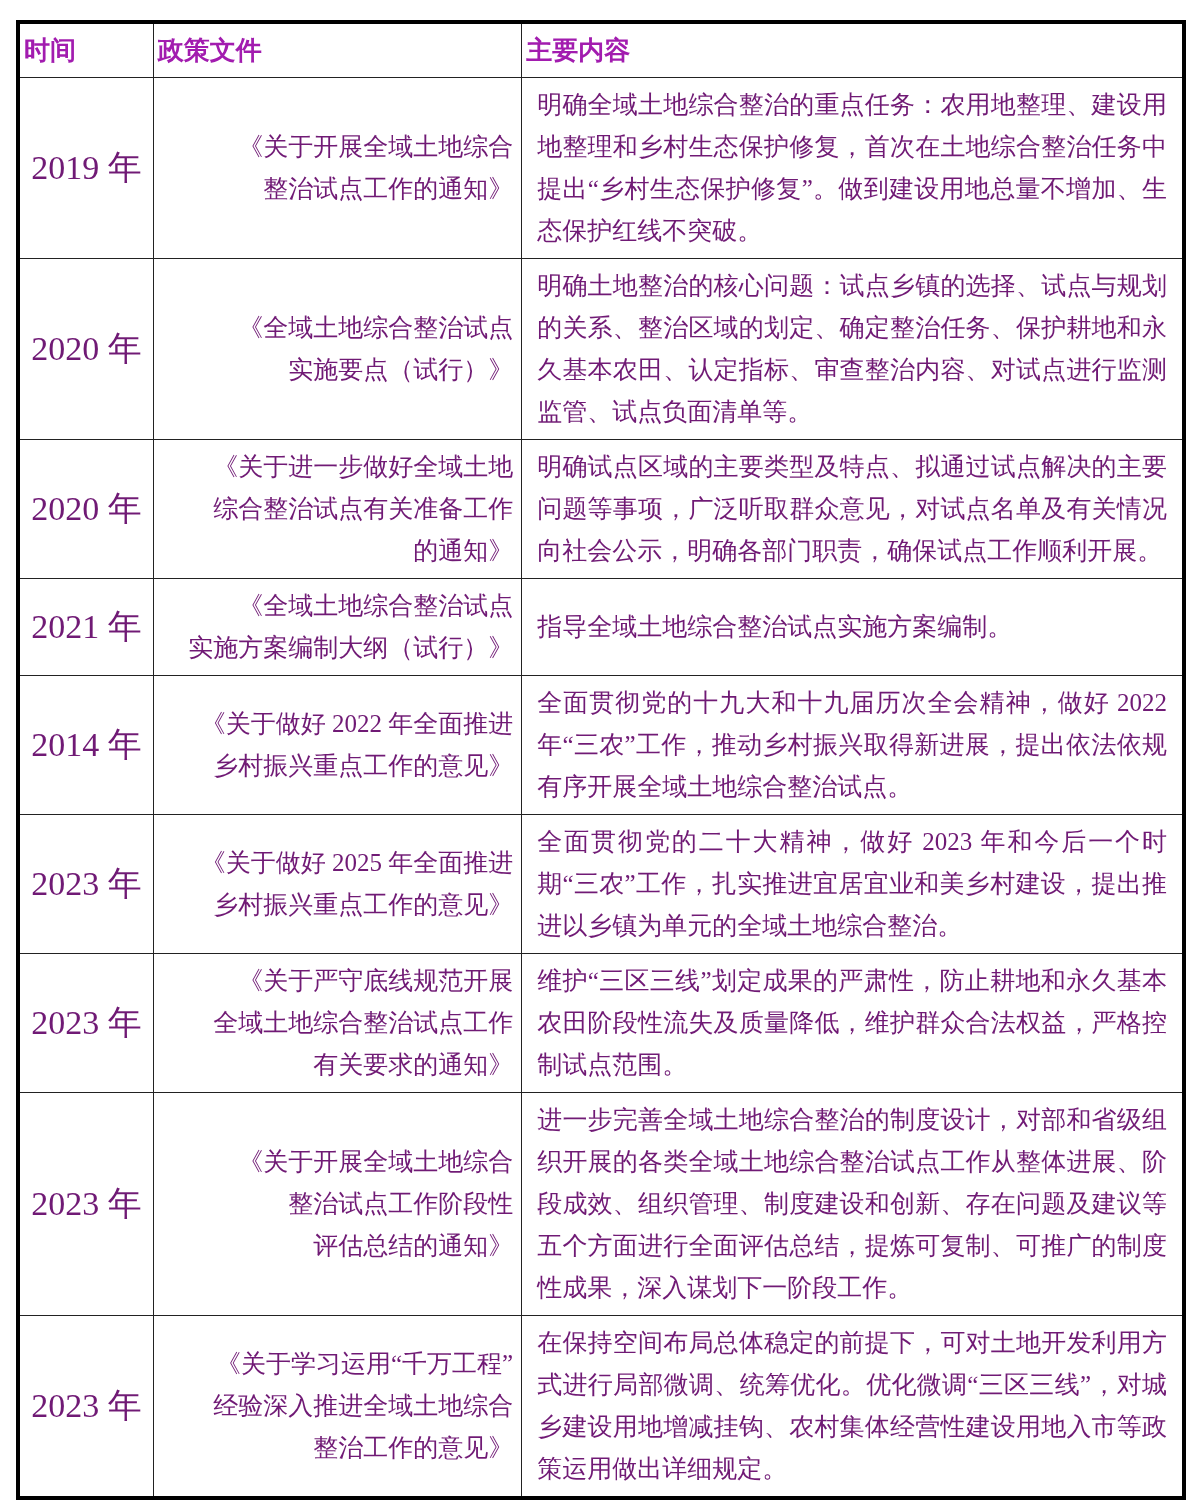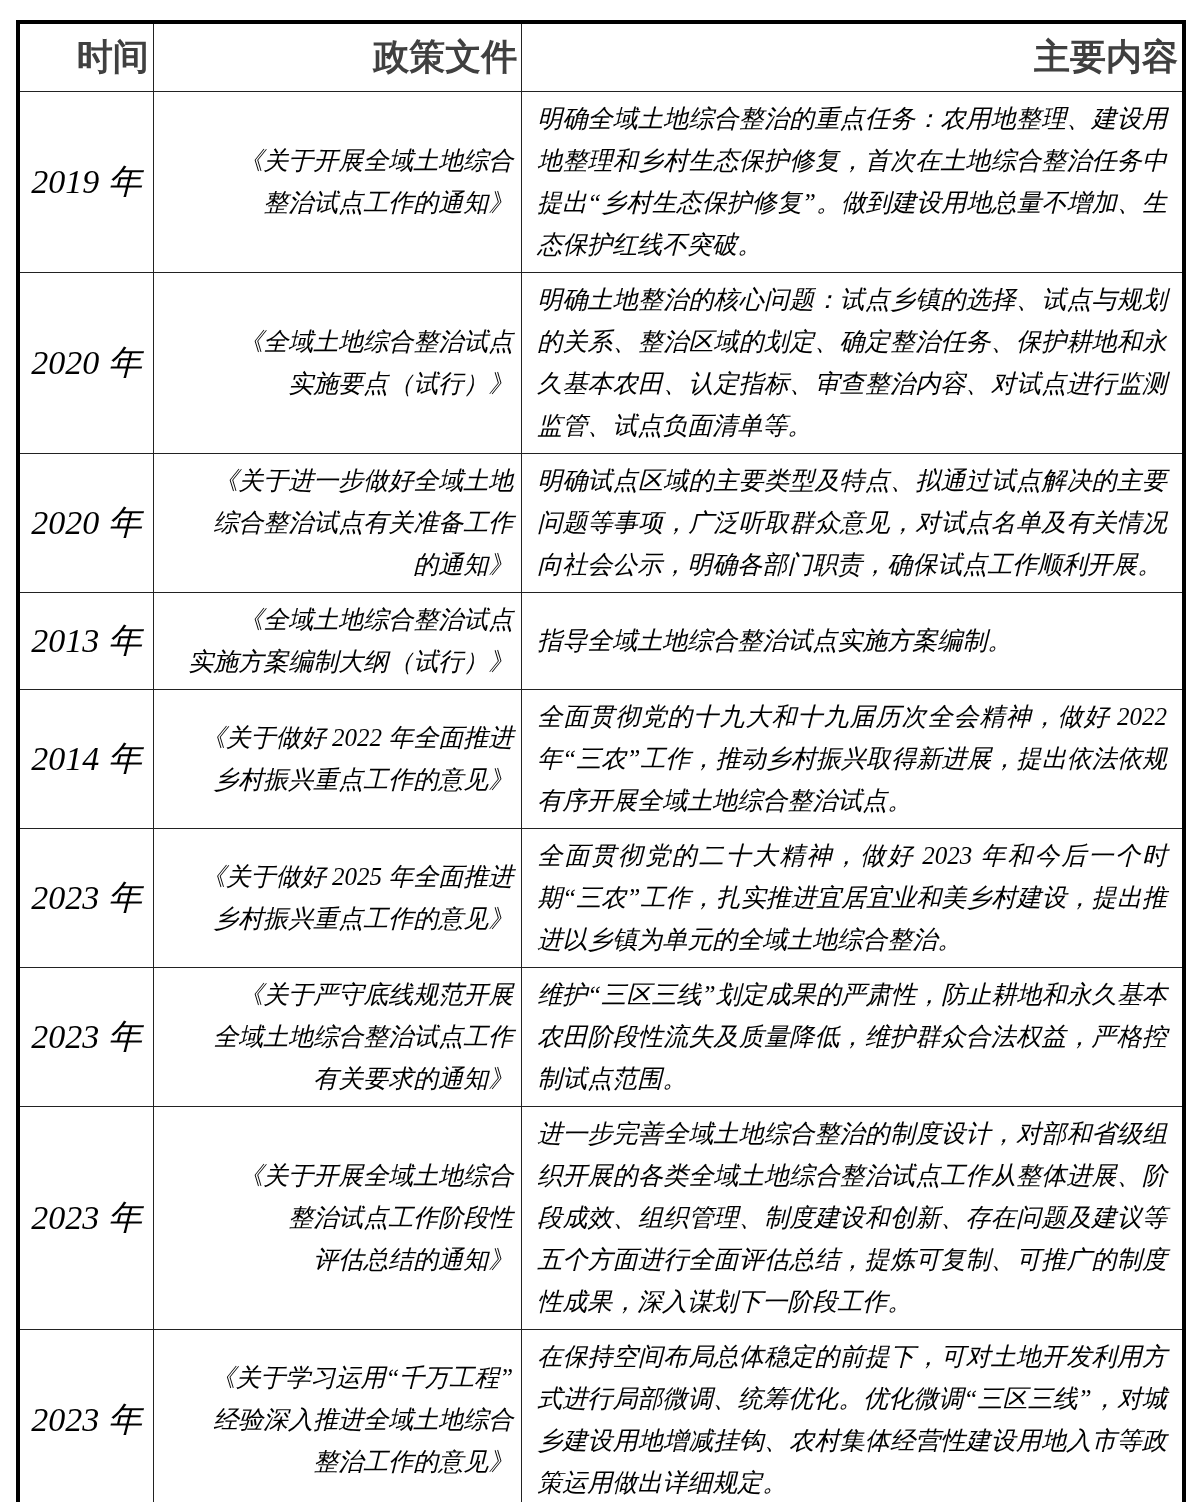--- a/index.html
+++ b/index.html
@@ -23,32 +23,31 @@
     table-layout: fixed;
   }
   col.c-time   { width: 11.6%; }
   col.c-policy { width: 31.6%; }
   col.c-content{ width: 56.8%; }
 
   th {
     border: 1px solid #222222;
     font-family: "Liberation Sans", "DejaVu Sans", sans-serif;
     font-weight: 700;
-    font-size: 36px;
-    text-align: right;
+    font-size: 26px;
+    text-align: left;
     padding: 9px 4px;
-    color: #404040;
+    color: #a21caf;
   }
   td {
     border: 1px solid #222222;
     vertical-align: middle;
     font-size: 25px;
     line-height: 42px;
-    color: #000000;
-    font-style: italic;
+    color: #701a75;
   }
   td.cell-time {
     text-align: center;
     font-size: 34px;
     padding: 6px 4px;
     white-space: nowrap;
   }
   td.cell-policy {
     text-align: right;
     padding: 6px 8px;
@@ -93,21 +92,21 @@
 
   <tr>
     <td class="cell-time">2020 年</td>
     <td class="cell-policy">《关于进一步做好全域土地
 综合整治试点有关准备工作
 的通知》</td>
     <td class="cell-content">明确试点区域的主要类型及特点、拟通过试点解决的主要问题等事项，广泛听取群众意见，对试点名单及有关情况向社会公示，明确各部门职责，确保试点工作顺利开展。</td>
   </tr>
 
   <tr>
-    <td class="cell-time">2013 年</td>
+    <td class="cell-time">2021 年</td>
     <td class="cell-policy">《全域土地综合整治试点
 实施方案编制大纲（试行）》</td>
     <td class="cell-content">指导全域土地综合整治试点实施方案编制。</td>
   </tr>
 
   <tr>
     <td class="cell-time">2014 年</td>
     <td class="cell-policy">《关于做好 2022 年全面推进
 乡村振兴重点工作的意见》</td>
     <td class="cell-content">全面贯彻党的十九大和十九届历次全会精神，做好 2022 年“三农”工作，推动乡村振兴取得新进展，提出依法依规有序开展全域土地综合整治试点。</td>

